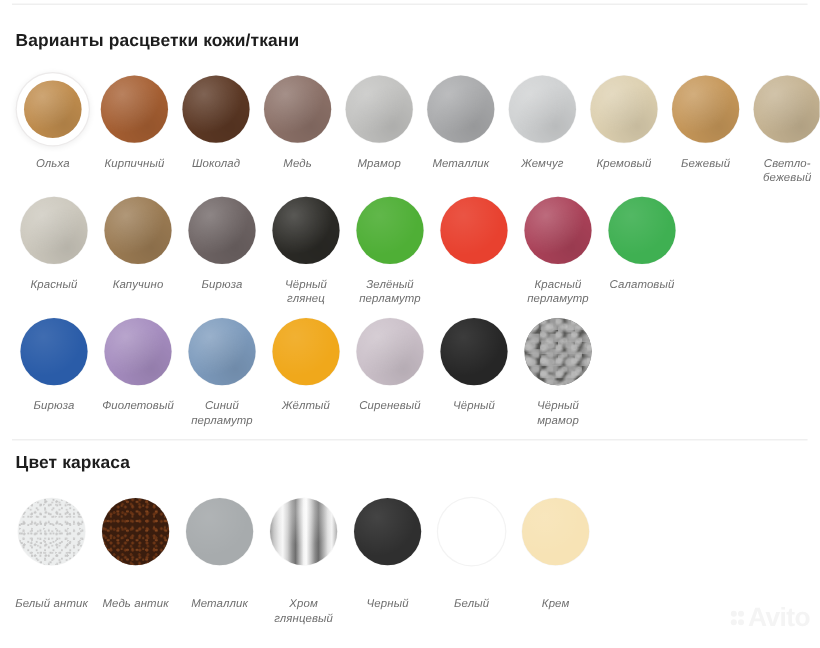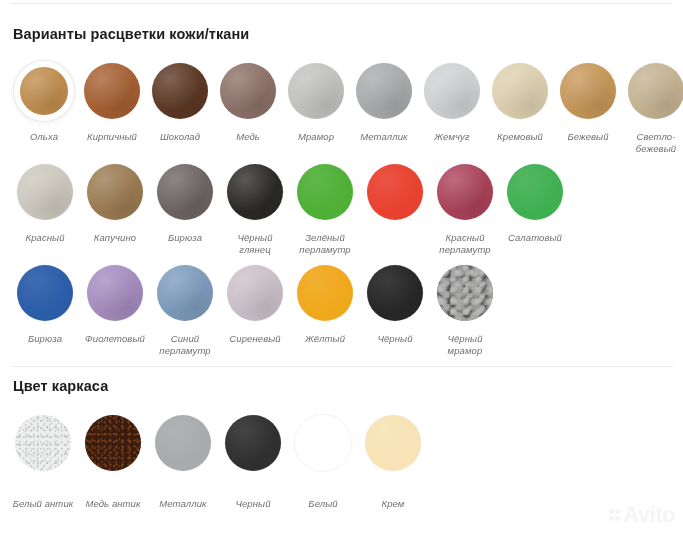--- a/index.html
+++ b/index.html
@@ -332,29 +332,29 @@
         <div class="swatch-label">Фиолетовый</div>
       </div>
       <div class="swatch-cell">
         <div class="dot-wrap">
           <div class="dot" style="background:#7d9bbd"></div>
         </div>
         <div class="swatch-label">Синий перламутр</div>
       </div>
       <div class="swatch-cell">
         <div class="dot-wrap">
+          <div class="dot flat" style="background:#f0a81b"></div>
+        </div>
+        <div class="swatch-label">Жёлтый</div>
+      </div>
+      <div class="swatch-cell">
+        <div class="dot-wrap">
           <div class="dot" style="background:#cbc0c9"></div>
         </div>
         <div class="swatch-label">Сиреневый</div>
-      </div>
-      <div class="swatch-cell">
-        <div class="dot-wrap">
-          <div class="dot flat" style="background:#f0a81b"></div>
-        </div>
-        <div class="swatch-label">Жёлтый</div>
       </div>
       <div class="swatch-cell">
         <div class="dot-wrap">
           <div class="dot flat" style="background:#262626"></div>
         </div>
         <div class="swatch-label">Чёрный</div>
       </div>
       <div class="swatch-cell">
         <div class="dot-wrap">
           <div class="dot marble" style="background:#565654"></div>
@@ -378,20 +378,26 @@
         <div class="dot-wrap">
           <div class="dot speckle-dark" style="background:#3a1d0e"></div>
         </div>
         <div class="swatch-label">Медь антик</div>
       </div>
       <div class="swatch-cell">
         <div class="dot-wrap">
           <div class="dot flat" style="background:#a7abad"></div>
         </div>
         <div class="swatch-label">Металлик</div>
+      </div>
+      <div class="swatch-cell">
+        <div class="dot-wrap">
+          <div class="dot chrome"></div>
+        </div>
+        <div class="swatch-label">Хром глянцевый</div>
       </div>
       <div class="swatch-cell">
         <div class="dot-wrap">
           <div class="dot flat" style="background:#2f2f2f"></div>
         </div>
         <div class="swatch-label">Черный</div>
       </div>
       <div class="swatch-cell">
         <div class="dot-wrap">
           <div class="dot pure-white"></div>

